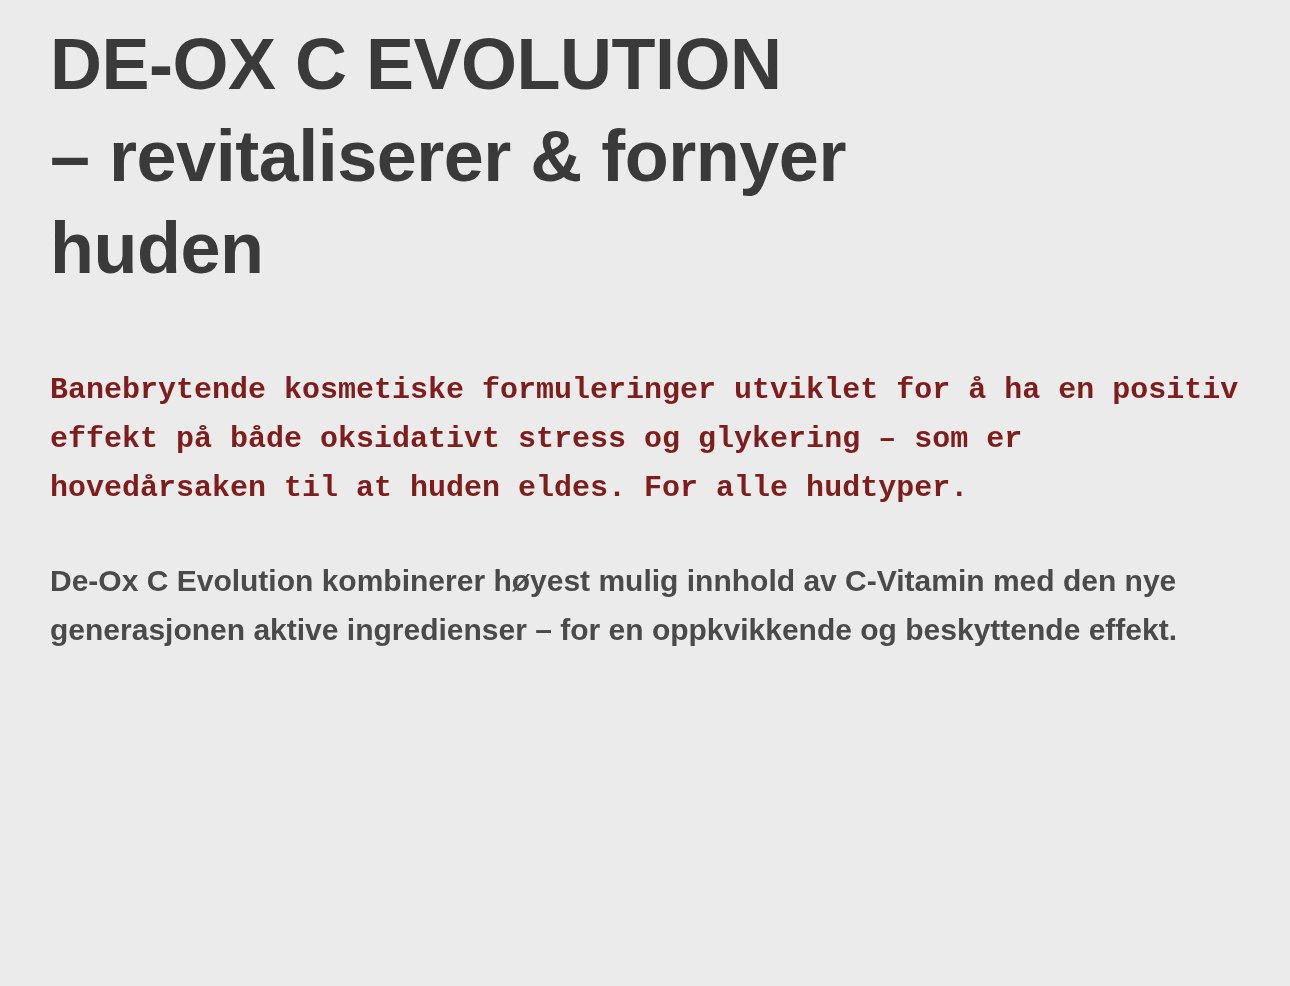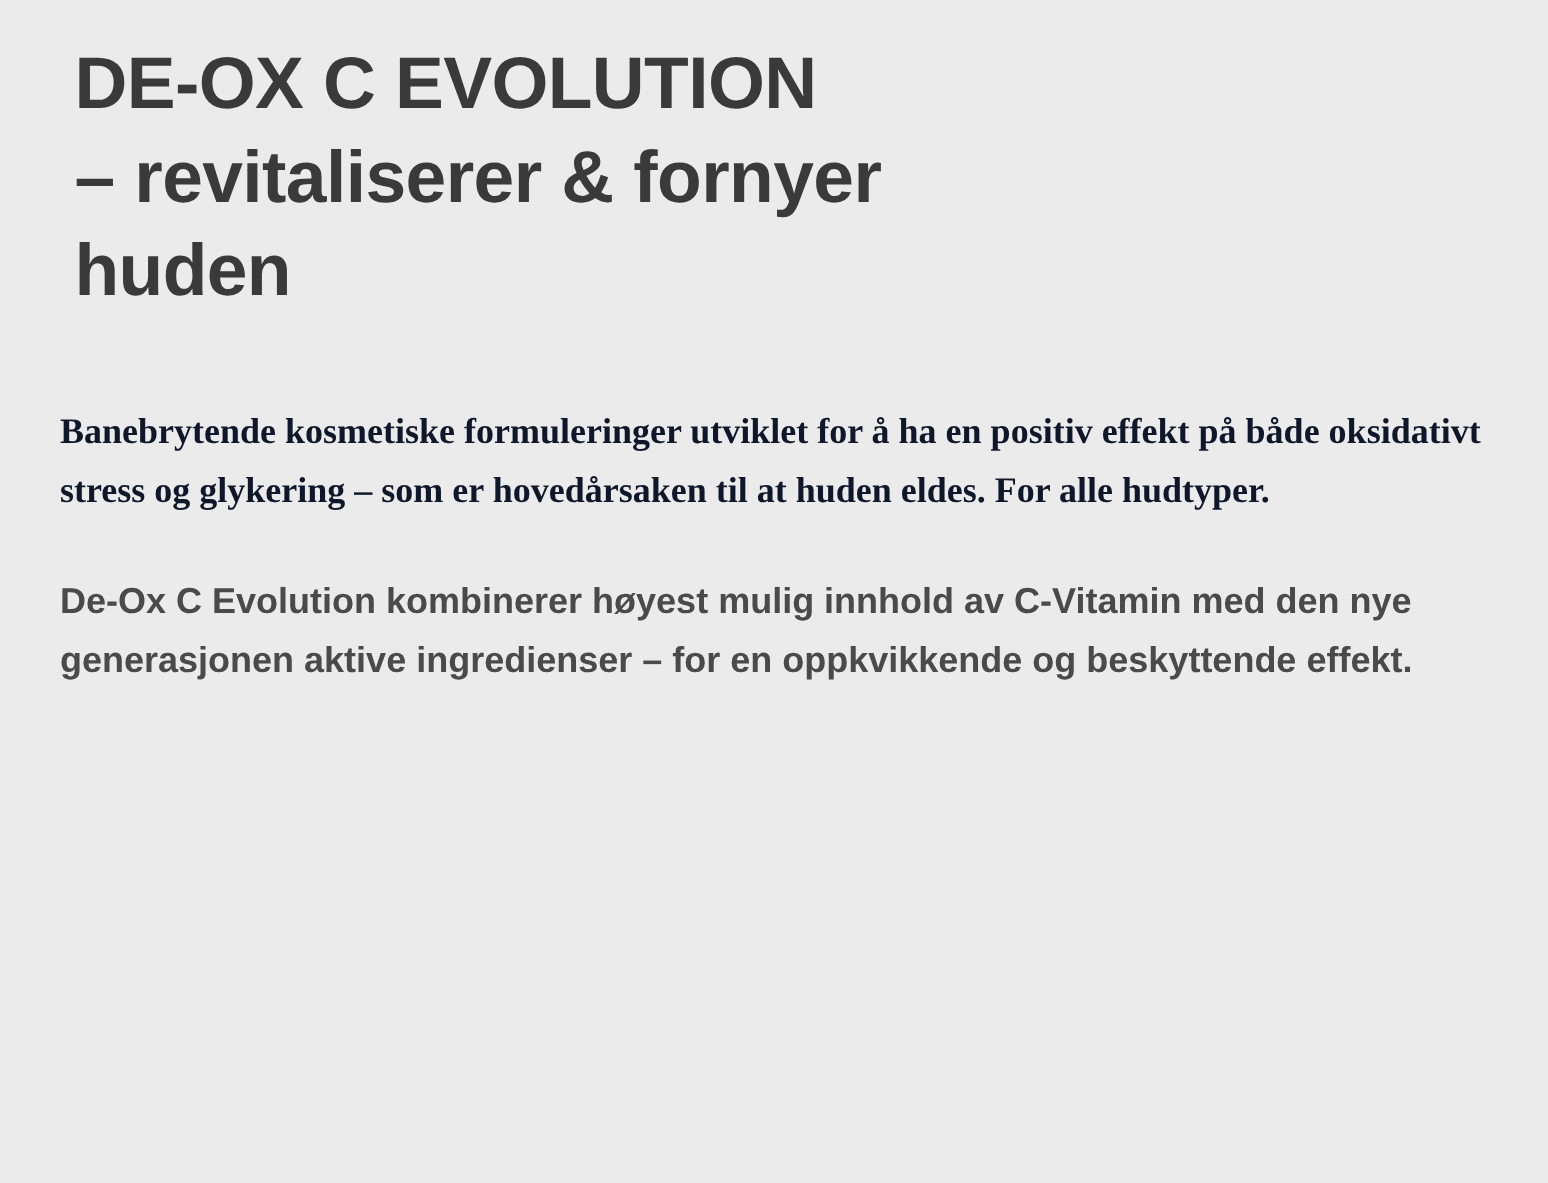--- a/index.html
+++ b/index.html
@@ -14,40 +14,40 @@
     overflow: hidden;
   }
   .page {
     box-sizing: border-box;
     width: 1290px;
     height: 986px;
     padding: 18px 50px 0 50px;
     background: #ebebeb;
   }
   .product-title {
-    margin: 12px;
+    margin: 0;
     font-family: "Liberation Sans", sans-serif;
-    font-size: 61px;
+    font-size: 72px;
     line-height: 1.28;
     font-weight: 700;
     letter-spacing: -0.5px;
     color: #3a3a3a;
     max-width: 1200px;
   }
   .product-title .line {
     display: block;
     white-space: nowrap;
   }
   .lead-paragraph {
     margin: 72px 0 0 0;
-    font-family: Liberation Serif, serif;
+    font-family: Liberation Mono, monospace;
     font-size: 30px;
     line-height: 1.63;
     font-weight: 700;
-    color: #0f172a;
+    color: #7f1d1d;
     max-width: 1195px;
   }
   .body-paragraph {
     margin: 44px 0 0 0;
     font-family: "Liberation Sans", sans-serif;
     font-size: 30px;
     line-height: 1.63;
     font-weight: 700;
     color: #4a4a4a;
     max-width: 1150px;

